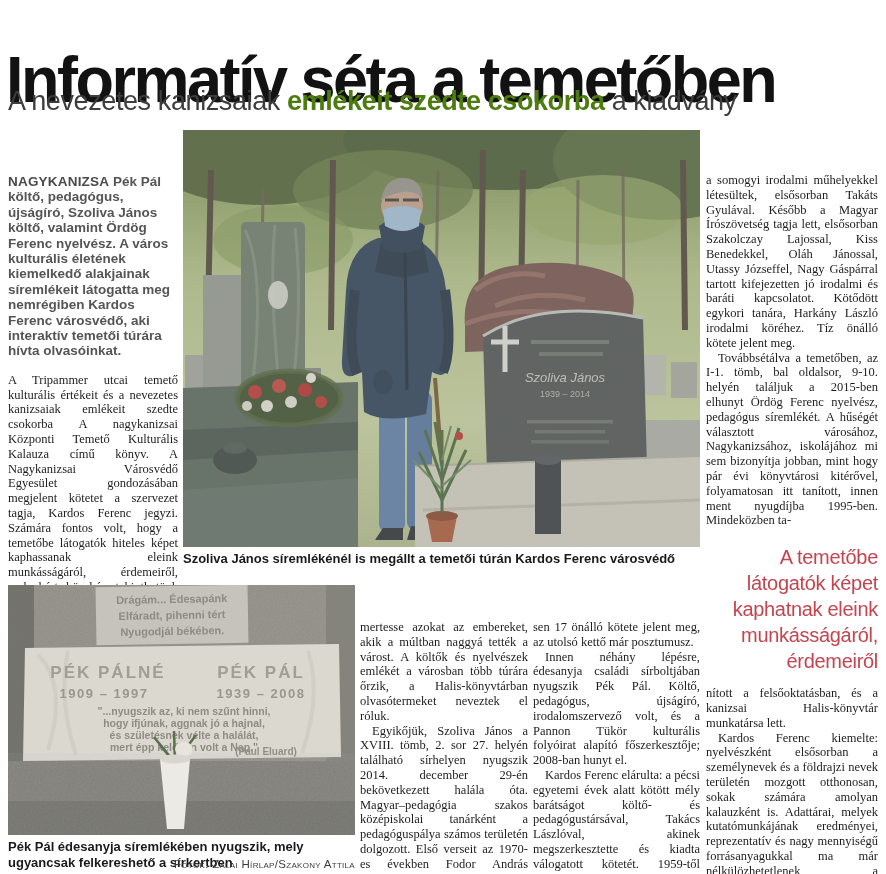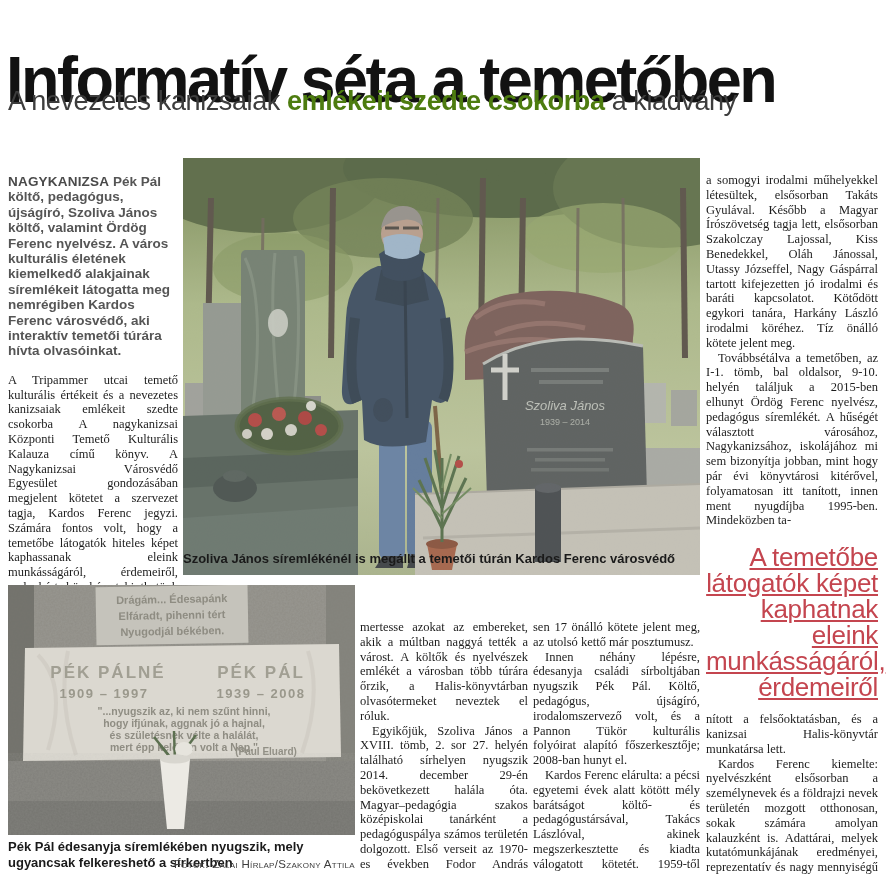--- a/index.html
+++ b/index.html
@@ -23,28 +23,28 @@
   .col1{left:8px;top:131px;width:170px;}
   .col3{left:360px;top:577px;width:168px;}
   .col4{left:533px;top:577px;width:167px;}
   .col5{left:706px;top:130px;width:172px;height:744px;}
 
   .lead{font-family:"Liberation Sans",sans-serif;font-weight:700;color:#555555;
         font-size:13.5px;line-height:15.4px;text-align:left;margin:0 0 14px 0 !important;}
   .lead .loc{color:#4a4a4a;letter-spacing:.2px;}
 
   .pullquote{font-family:"Liberation Sans",sans-serif;font-weight:400;
-    color:#c4454f;font-size:26px;line-height:26px;text-align:right;
-    letter-spacing:-0.3px;margin:16px 0 12px 0 !important;text-indent:0 !important;text-decoration:underline;}
+    color:#c4454f;font-size:20px;line-height:26px;text-align:right;
+    letter-spacing:-0.3px;margin:16px 0 12px 0 !important;text-indent:0 !important;}
 
   .byline{font-family:Liberation Serif, serif;font-weight:700;color:#ef4444;
     font-size:13px;right:0;bottom:2px;}
 
   
-  .photo-main{left:183px;top:130px;width:585px;height:417px;margin-top:28px;}
+  .photo-main{left:183px;top:130px;width:585px;height:417px;}
   .photo-grave{left:8px;top:585px;width:347px;height:306px;}
   .photo-main svg,.photo-grave svg{display:block;}
 
   
   .caption{font-family:"Liberation Sans",sans-serif;font-weight:700;
     font-size:13px;line-height:16px;color:#1a1a1a;}
   .caption1{left:183px;top:551px;width:517px;}
   .caption2{left:8px;top:839px;width:347px;height:34px;}
   .credit{position:absolute;right:0;bottom:1px;font-family:"Liberation Sans",sans-serif;
     font-weight:400;font-variant:small-caps;font-size:11.5px;letter-spacing:.3px;color:#3c3c3c;}

